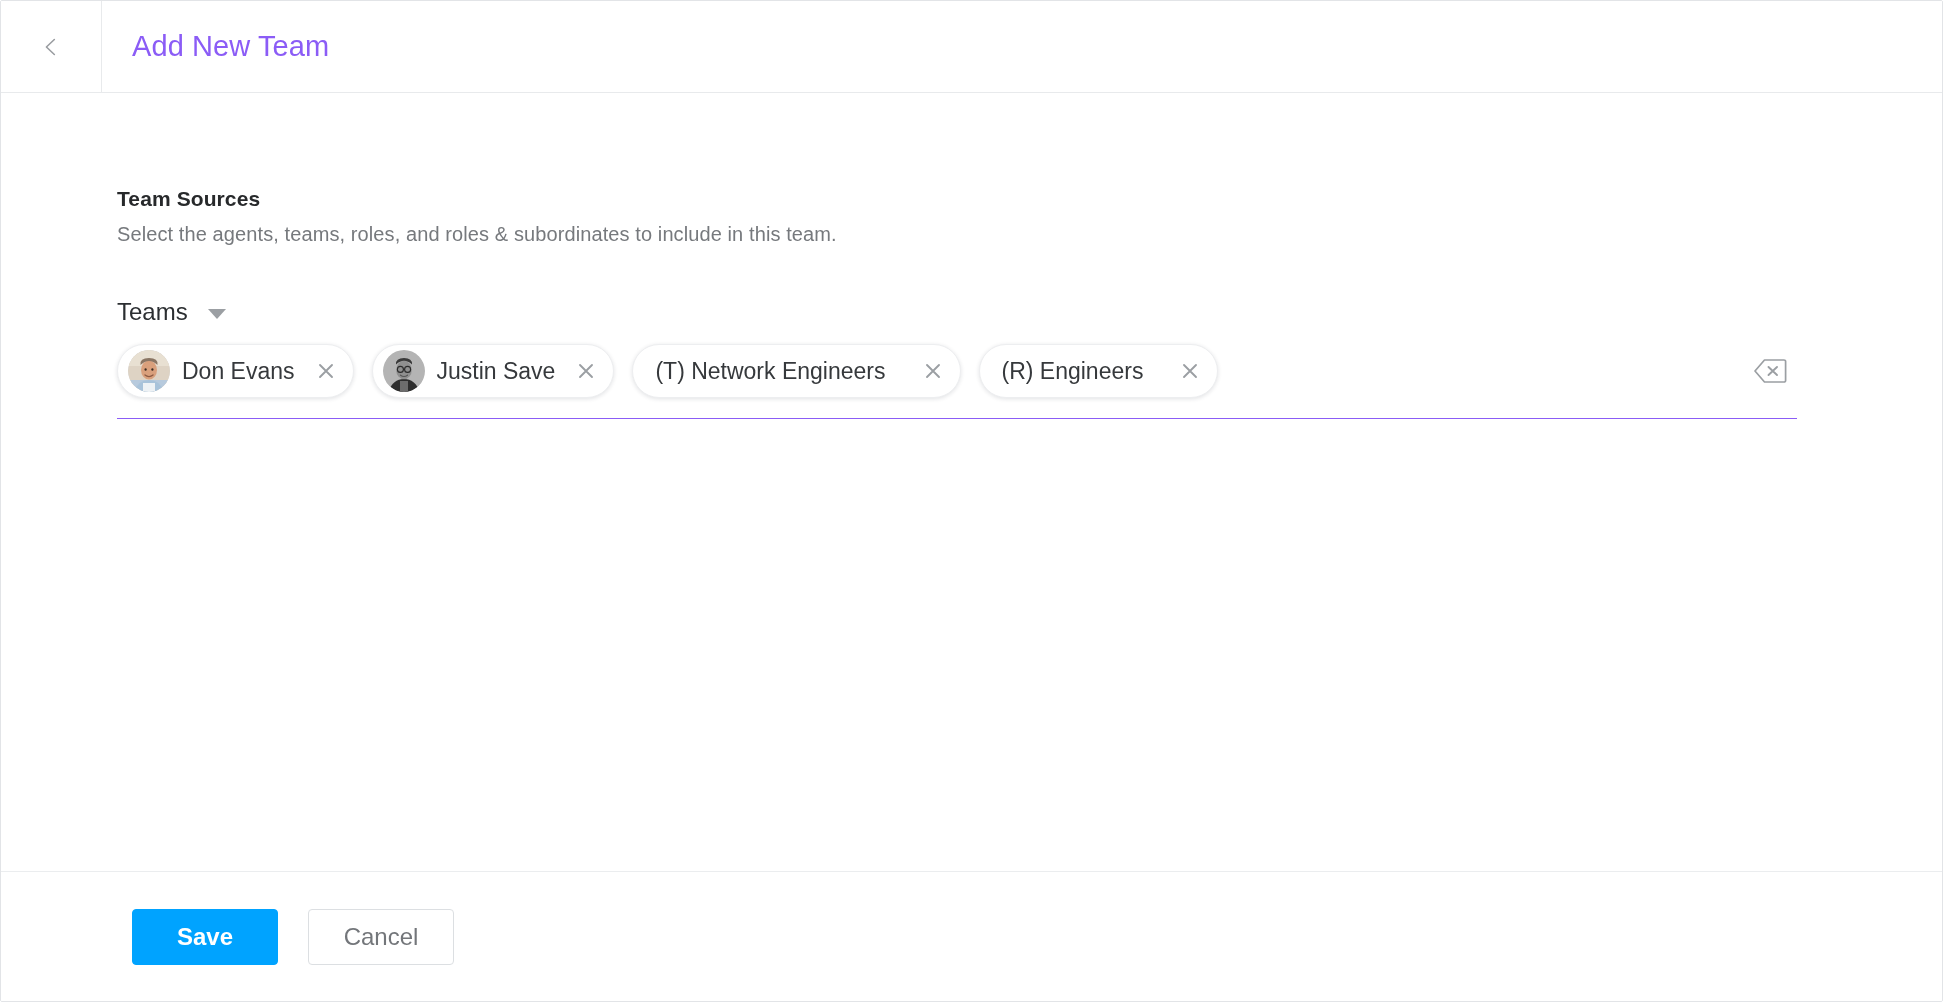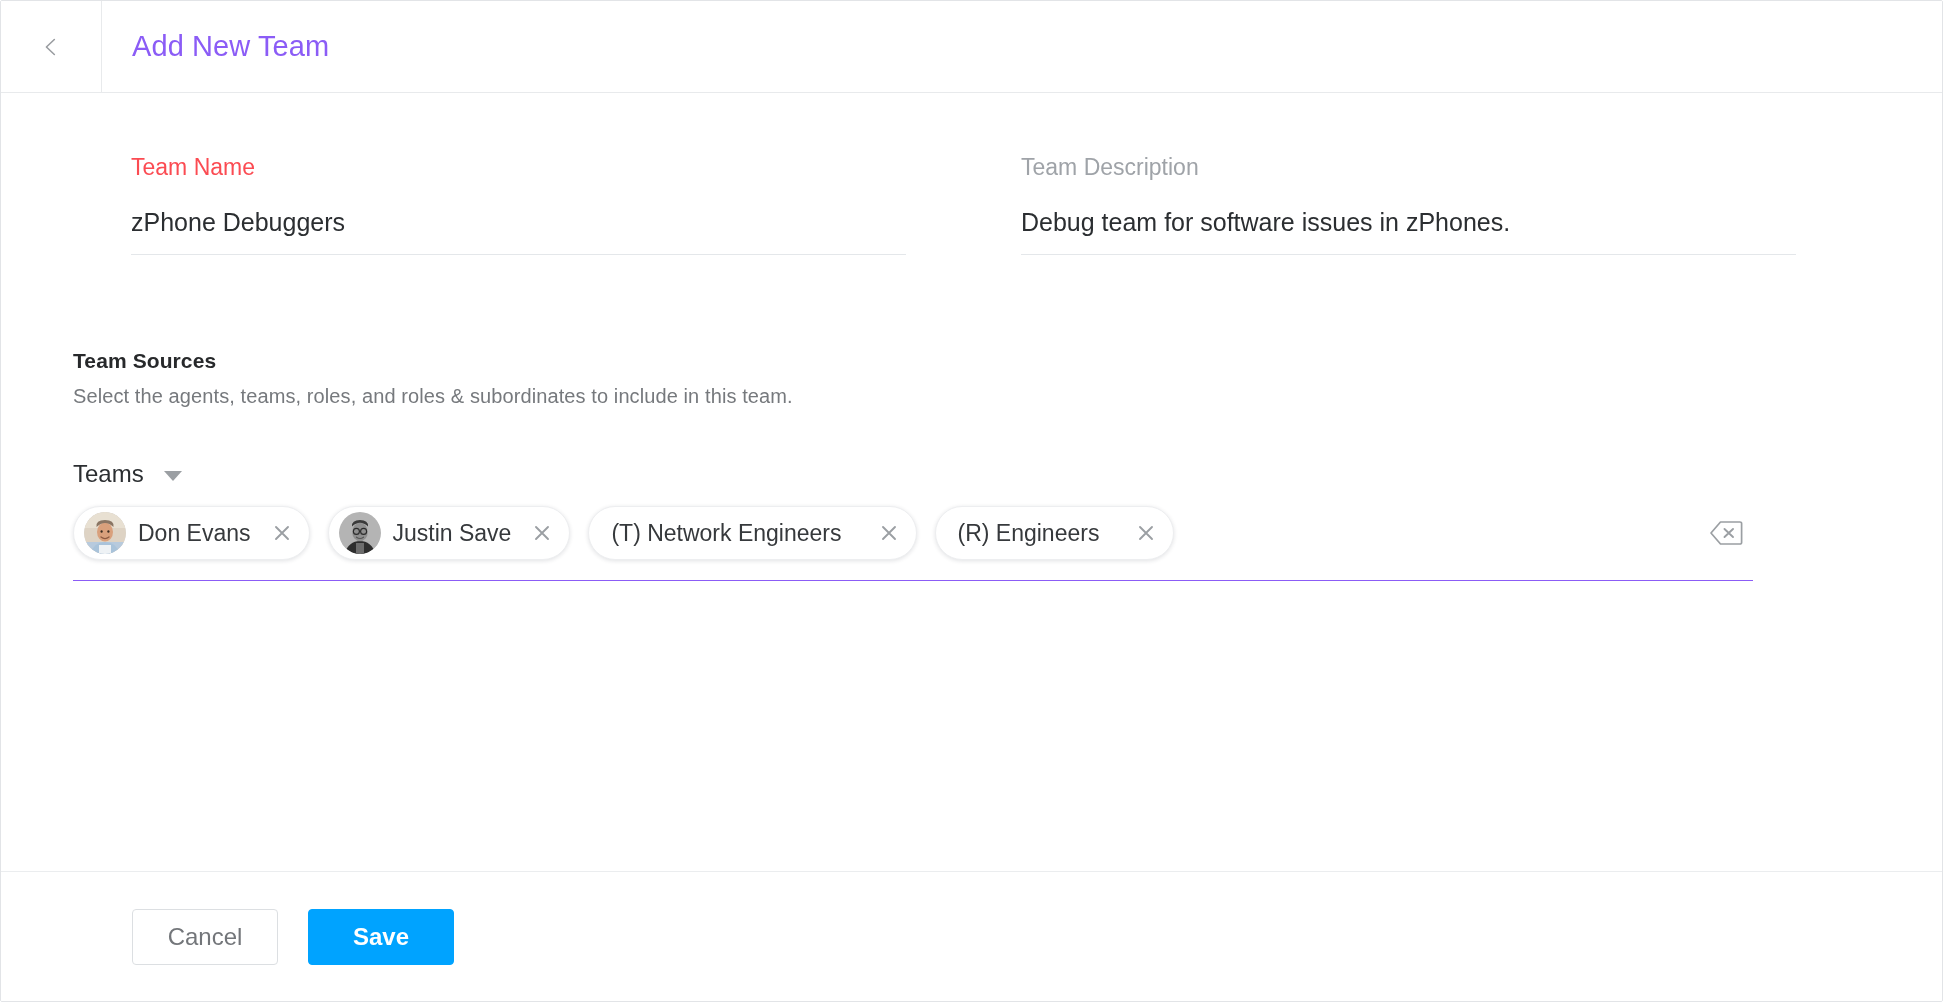--- a/index.html
+++ b/index.html
@@ -87,21 +87,21 @@
     font-size: 25px;
     color: #2b2e31;
     line-height: 32px;
     padding-bottom: 16px;
     border-bottom: 1px solid #e4e7ea;
     min-height: 48px;
   }
 
   
   .sources {
-    margin-left: 72px;
+    margin-left: 116px;
     margin-top: 94px;
     width: 1680px;
   }
   .sources-title {
     font-size: 21px;
     font-weight: bold;
     color: #27292b;
     margin-bottom: 12px;
     letter-spacing: .1px;
   }
@@ -244,30 +244,20 @@
         <path d="M16 3 L6.5 12 L16 21" stroke="#9a9da1" stroke-width="1.9" stroke-linecap="round" stroke-linejoin="round"></path>
       </svg>
     </div>
     <div class="header-title-wrap">
       <div class="page-title">Add New Team</div>
     </div>
   </div>
 
   <div class="body">
 
-    <div class="fields-row">
-      <div class="field-col left">
-        <div class="field-label required">Team Name</div>
-        <div class="field-value" placeholder="Team Name">zPhone Debuggers</div>
-      </div>
-      <div class="field-col right">
-        <div class="field-label muted">Team Description</div>
-        <div class="field-value" placeholder="Team Description">Debug team for software issues in zPhones.</div>
-      </div>
-    </div>
 
     <div class="sources">
       <div class="sources-title">Team Sources</div>
       <div class="sources-sub">Select the agents, teams, roles, and roles &amp; subordinates to include in this team.</div>
 
       <div class="picker-label-row">
         <span class="picker-label">Teams</span>
         <span class="caret-down"></span>
       </div>
 
@@ -358,17 +348,17 @@
             <path d="M11.5 2 H31 a1.6 1.6 0 0 1 1.6 1.6 V22.4 A1.6 1.6 0 0 1 31 24 H11.5 L2 13 Z" fill="none" stroke="#9b9fa3" stroke-width="1.7" stroke-linejoin="round"></path>
             <path d="M15.5 9 L24 17 M24 9 L15.5 17" stroke="#9b9fa3" stroke-width="1.9" stroke-linecap="round"></path>
           </svg>
         </span>
       </div>
     </div>
 
   </div>
 
   <div class="footer">
+    <div class="btn btn-save">Save</div>
     <div class="btn btn-cancel">Cancel</div>
-    <div class="btn btn-save">Save</div>
   </div>
 
 </div>
 
 </body></html>

